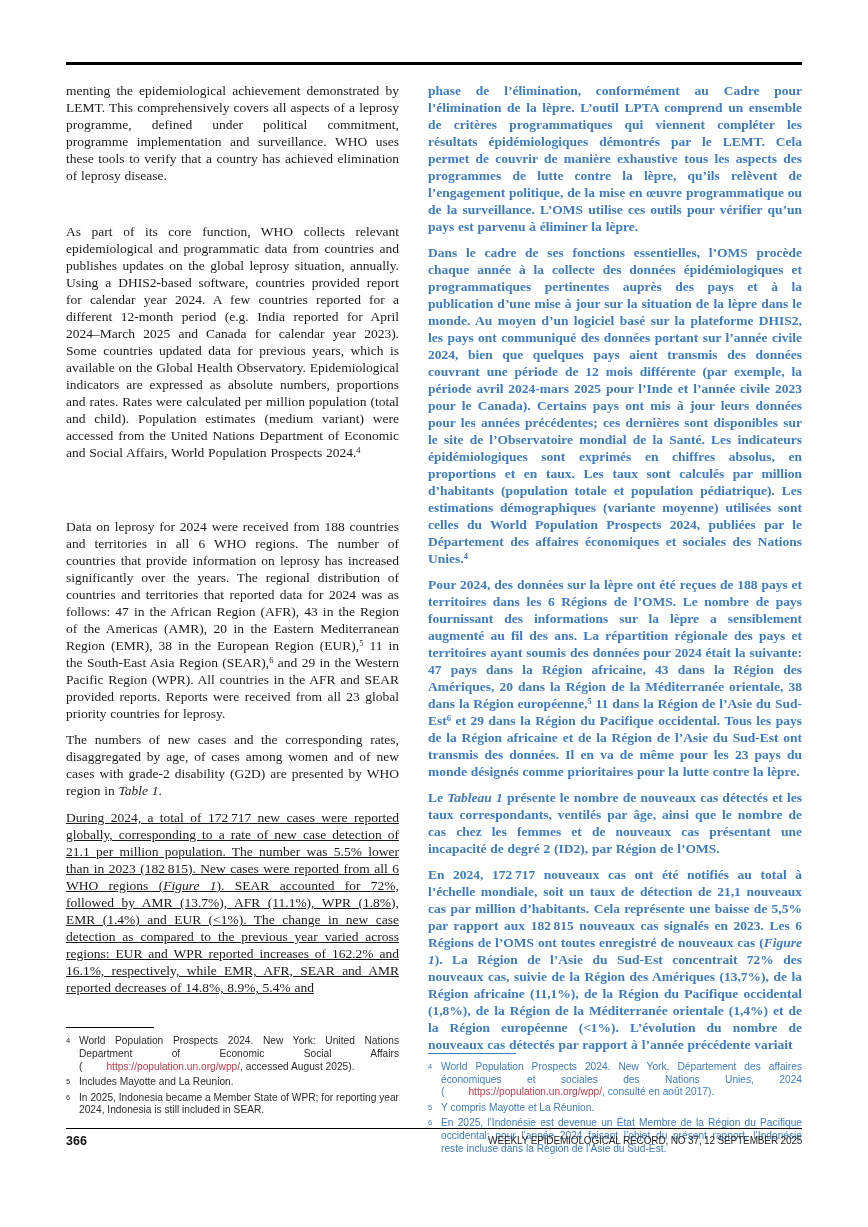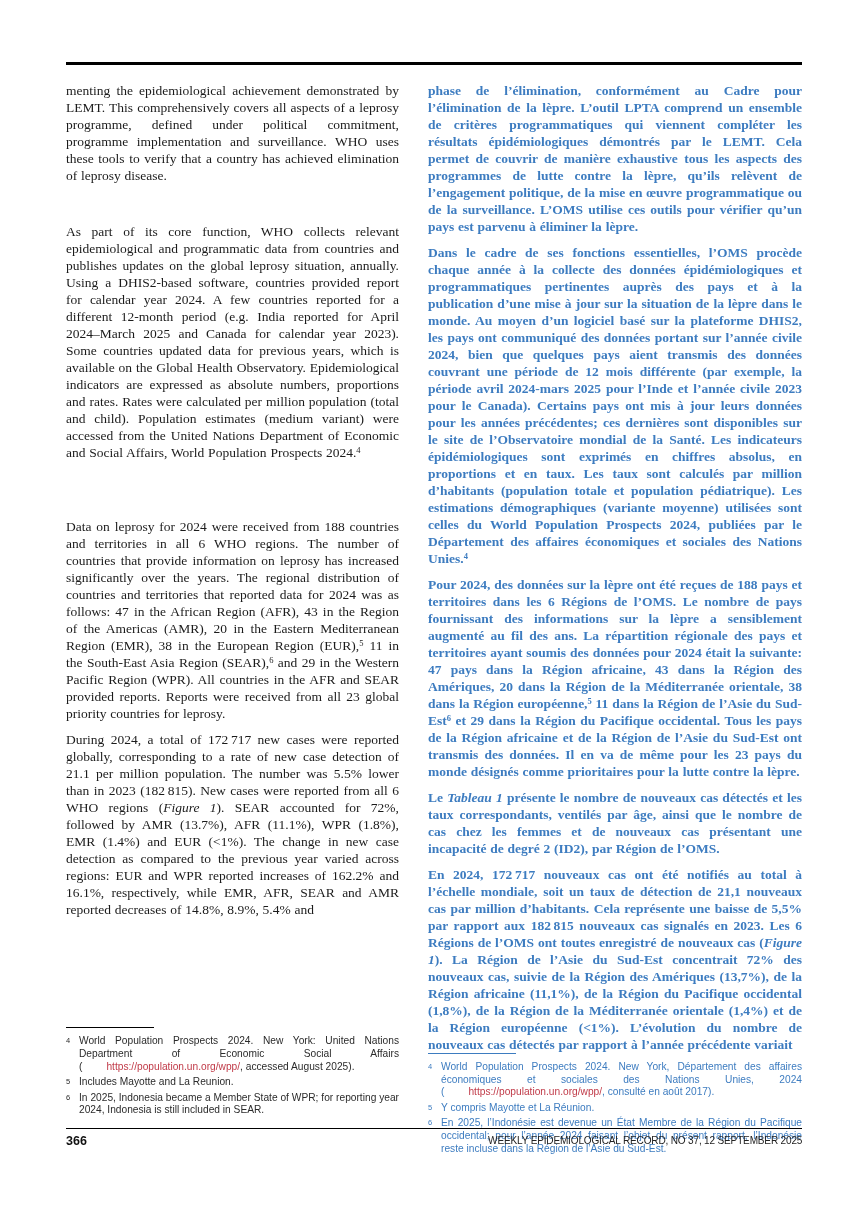--- a/index.html
+++ b/index.html
@@ -43,20 +43,21 @@
 </head>
 <body>
 
 <div class="page">
   <div class="top-rule"></div>
   <div class="columns">
     <div class="col col-en" id="col-english">
         <p><span>menting the epidemiological achievement demonstrated by LEMT. This comprehensively covers all aspects of a leprosy programme, defined under political commitment, programme implementation and surveillance. WHO uses these tools to verify that a country has achieved elimination of leprosy disease.</span></p>
         <p><span>As part of its core function, WHO collects relevant epidemiological and programmatic data from countries and publishes updates on the global leprosy situation, annually. Using a DHIS2-based software, countries provided report for calendar year 2024. A few countries reported for a different 12-month period (e.g. India reported for April 2024–March 2025 and Canada for calendar year 2023). Some countries updated data for previous years, which is available on the Global Health Observatory. Epidemiological indicators are expressed as absolute numbers, proportions and rates. Rates were calculated per million population (total and child). Population estimates (medium variant) were accessed from the United Nations Department of Economic and Social Affairs, World Population Prospects 2024.</span><sup>4</sup></p>
         <p><span>Data on leprosy for 2024 were received from 188 countries and territories in all 6 WHO regions. The number of countries that provide information on leprosy has increased significantly over the years. The regional distribution of countries and territories that reported data for 2024 was as follows: 47 in the African Region (AFR), 43 in the Region of the Americas (AMR), 20 in the Eastern Mediterranean Region (EMR), 38 in the European Region (EUR),</span><sup>5</sup><span> 11 in the South-East Asia Region (SEAR),</span><sup>6</sup><span> and 29 in the Western Pacific Region (WPR). All countries in the AFR and SEAR provided reports. Reports were received from all 23 global priority countries for leprosy.</span></p>
+        <p><span>The numbers of new cases and the corresponding rates, disaggregated by age, of cases among women and of new cases with grade-2 disability (G2D) are presented by WHO region in </span><span class="it">Table 1</span><span>.</span></p>
         <p><span>During 2024, a total of 172 717 new cases were reported globally, corresponding to a rate of new case detection of 21.1 per million population. The number was 5.5% lower than in 2023 (182 815). New cases were reported from all 6 WHO regions (</span><span class="it">Figure 1</span><span>). SEAR accounted for 72%, followed by AMR (13.7%), AFR (11.1%), WPR (1.8%), EMR (1.4%) and EUR (&lt;1%). The change in new case detection as compared to the previous year varied across regions: EUR and WPR reported increases of 162.2% and 16.1%, respectively, while EMR, AFR, SEAR and AMR reported decreases of 14.8%, 8.9%, 5.4% and</span></p>
         <div class="fns">
           <div class="fnsep"></div>
           <div class="fn">
             <span class="fnm">4</span>
             <span class="fnt"><span>World Population Prospects 2024. New York: United Nations Department of Economic Social Affairs (</span><a class="lnk" href="#">https://population.un.org/wpp/</a><span>, accessed August 2025).</span></span>
           </div>
           <div class="fn">
             <span class="fnm">5</span>
             <span class="fnt"><span>Includes Mayotte and La Reunion.</span></span>

